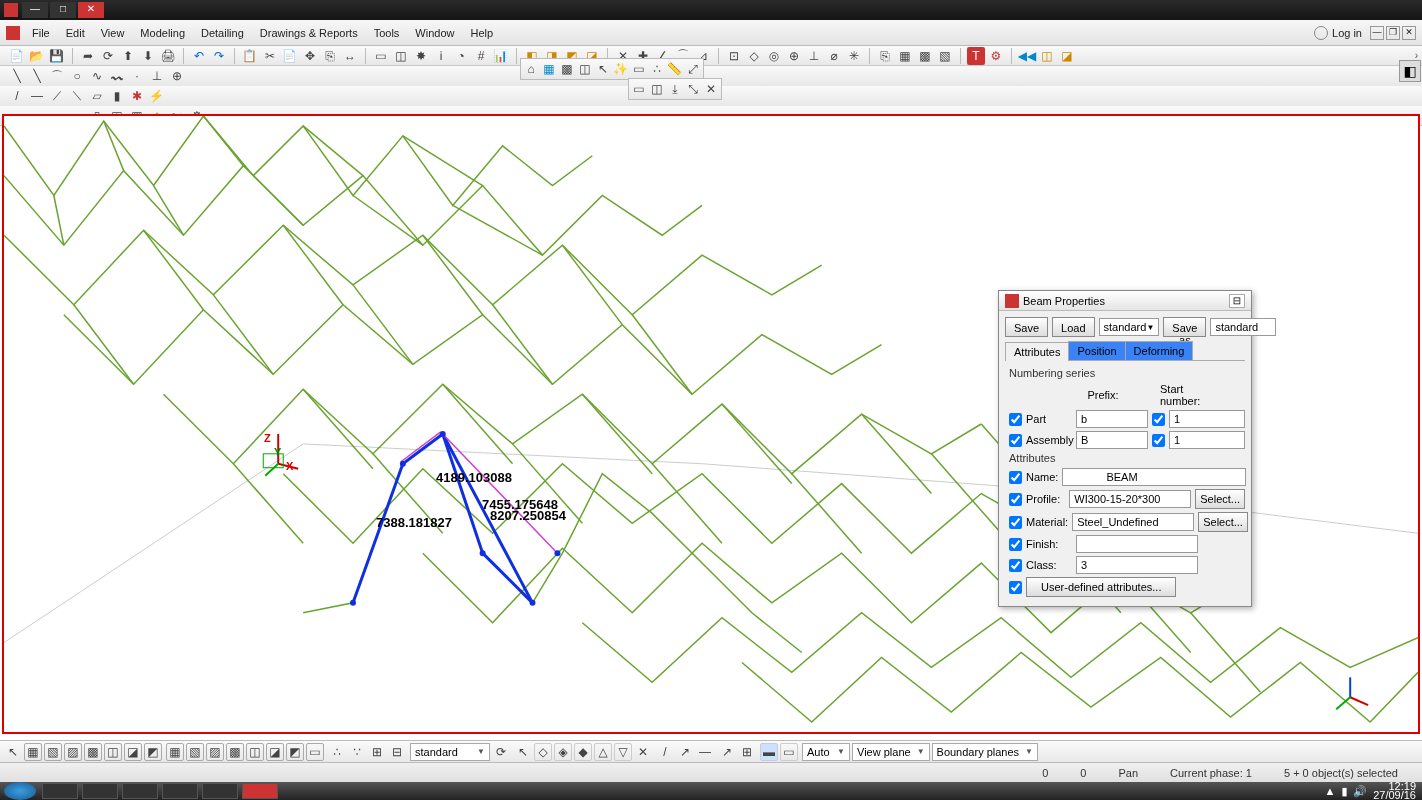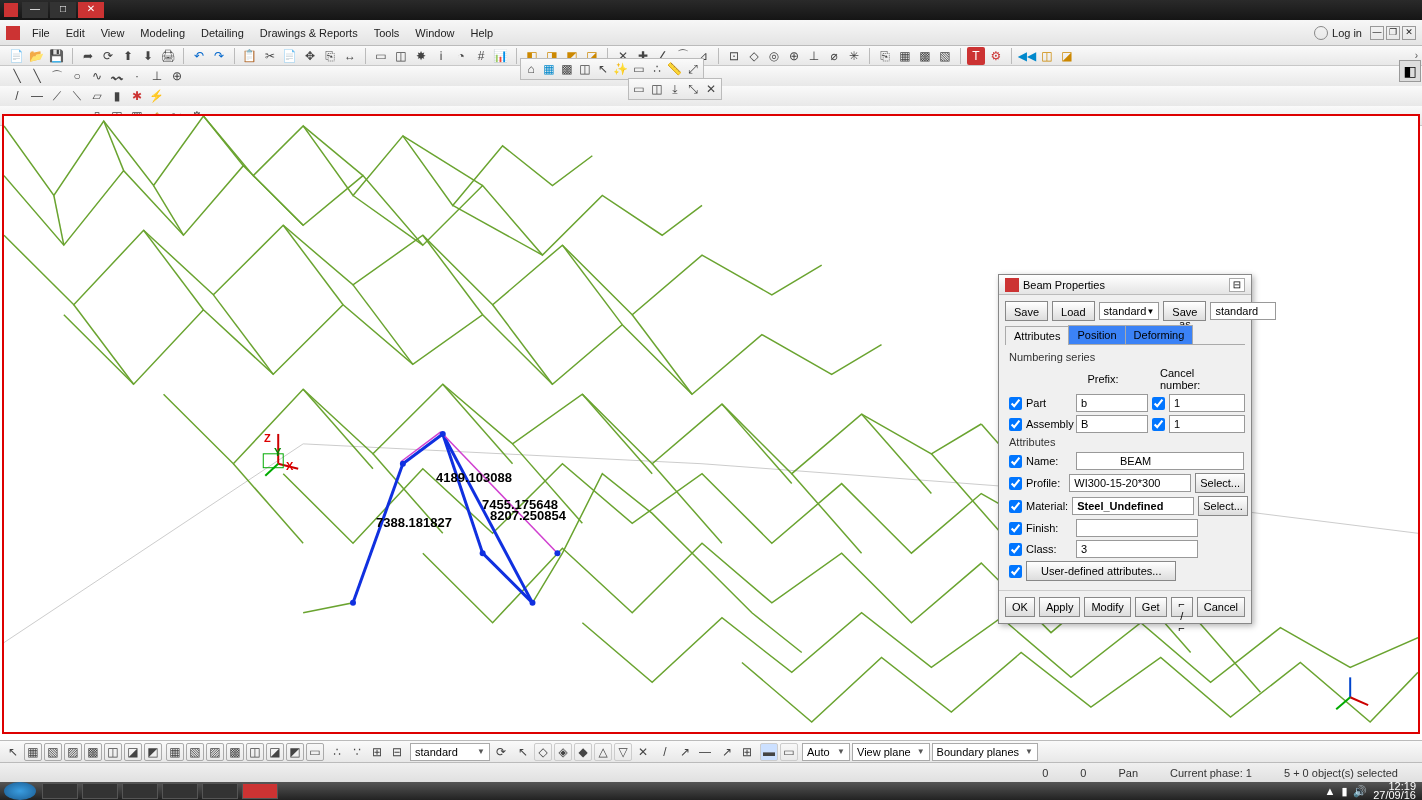--- a/index.html
+++ b/index.html
@@ -53,21 +53,21 @@
 .statusbar .st-seg { padding:0 16px; }
 .statusbar .st-spacer { flex:1; }
 
 
 .taskbar { position:absolute; left:0; bottom:0; right:0; height:18px; background:linear-gradient(#555,#222); display:flex; align-items:center; }
 .taskbar .start { width:32px; height:18px; background:radial-gradient(#3a9de0,#1a5a90); border-radius:50%; margin:0 4px; }
 .taskbar .task-btn { width:36px; height:16px; background:#333; margin:0 2px; border:1px solid #555; }
 .taskbar .tray { margin-left:auto; display:flex; align-items:center; gap:6px; color:#fff; font-size:10px; padding:0 6px; }
 
 
-.dialog { position:absolute; left:998px; top:274px; width:254px; background:#f0f0f0; border:1px solid #888; box-shadow:2px 2px 6px rgba(0,0,0,.3); }
+.dialog { position:absolute; left:998px; top:290px; width:254px; background:#f0f0f0; border:1px solid #888; box-shadow:2px 2px 6px rgba(0,0,0,.3); }
 .dialog .dlg-title { height:20px; background:linear-gradient(#fff,#e4e4e4); border-bottom:1px solid #bbb; display:flex; align-items:center; padding:0 6px; font-size:11px; }
 .dialog .dlg-title .dlg-icon { width:14px; height:14px; background:#c33; margin-right:4px; }
 .dialog .dlg-title .dlg-close { margin-left:auto; width:16px; height:14px; border:1px solid #aaa; text-align:center; font-size:10px; line-height:12px; background:#fff; }
 .dialog .dlg-body { padding:6px; }
 .dlg-row { display:flex; align-items:center; gap:4px; margin-bottom:4px; }
 .dlg-btn { height:20px; padding:4px 8px; background:linear-gradient(#fff,#ddd); border:1px solid #888; font-size:11px; cursor:default; }
 .dlg-input { height:18px; border:1px solid #999; background:#fff; padding:0 4px; font-size:11px; }
 .dlg-combo { height:18px; border:1px solid #999; background:#fff; padding:0 4px; font-size:11px; display:flex; align-items:center; }
 .dlg-combo .arrow { margin-left:auto; font-size:8px; }
 .dlg-tabs { display:flex; border-bottom:1px solid #aaa; margin:4px 0 6px; }
@@ -490,71 +490,63 @@
     <div class="dlg-tabs">
       <div class="dlg-tab active">Attributes</div>
       <div class="dlg-tab">Position</div>
       <div class="dlg-tab">Deforming</div>
     </div>
 
     <div class="dlg-section-label">Numbering series</div>
     <div class="dlg-form-row" style="padding-left:62px;">
       <div class="col-prefix">Prefix:</div>
       <div style="width:13px"></div>
-      <div class="col-start">Cancel number:</div>
+      <div class="col-start">Start number:</div>
     </div>
     <div class="dlg-form-row">
       <input type="checkbox" class="chk" checked="" style="">
       <div class="lbl">Part</div>
       <input class="dlg-input" style="width: 72px;" value="b">
       <input type="checkbox" class="chk" checked="" style="">
       <input class="dlg-input" style="width: 76px;" value="1">
     </div>
     <div class="dlg-form-row">
       <input type="checkbox" class="chk" checked="" style="">
       <div class="lbl">Assembly</div>
       <input class="dlg-input" style="width: 72px;" value="B">
       <input type="checkbox" class="chk" checked="" style="">
       <input class="dlg-input" style="width: 76px;" value="1">
     </div>
 
     <div class="dlg-section-label">Attributes</div>
     <div class="dlg-form-row">
       <input type="checkbox" class="chk" checked="" style="">
       <div class="lbl">Name:</div>
-      <input class="dlg-input" style="width: 168px; padding-left: 43px;" value="BEAM">
+      <input class="dlg-input" style="width: 184px; padding-left: 43px;" value="BEAM">
     </div>
     <div class="dlg-form-row">
       <input type="checkbox" class="chk" checked="" style="">
       <div class="lbl">Profile:</div>
       <input class="dlg-input" style="width: 122px;" value="WI300-15-20*300">
       <button class="dlg-btn" style="padding:0 4px">Select...</button>
     </div>
     <div class="dlg-form-row">
       <input type="checkbox" class="chk" checked="" style="">
       <div class="lbl">Material:</div>
-      <input class="dlg-input" style="width: 122px; font-weight: bold;" value="Steel_Undefined">
+      <input class="dlg-input" style="width: 122px;" value="Steel_Undefined">
       <button class="dlg-btn" style="padding:0 4px">Select...</button>
     </div>
     <div class="dlg-form-row">
       <input type="checkbox" class="chk" checked="" style="">
       <div class="lbl">Finish:</div>
       <input class="dlg-input" style="width: 122px;" value="">
     </div>
     <div class="dlg-form-row">
       <input type="checkbox" class="chk" checked="" style="">
       <div class="lbl">Class:</div>
       <input class="dlg-input" style="width: 122px;" value="3">
     </div>
     <div class="dlg-form-row">
       <input type="checkbox" class="chk" checked="" style="">
       <button class="dlg-btn" style="padding:0 14px">User-defined attributes...</button>
     </div>
   </div>
-  <div class="dlg-footer">
-    <button class="dlg-btn">OK</button>
-    <button class="dlg-btn">Apply</button>
-    <button class="dlg-btn">Modify</button>
-    <button class="dlg-btn">Get</button>
-    <button class="filter-btn">⌐ / ⌐</button>
-    <button class="dlg-btn">Cancel</button>
-  </div>
 </div>
 
 </body></html>

